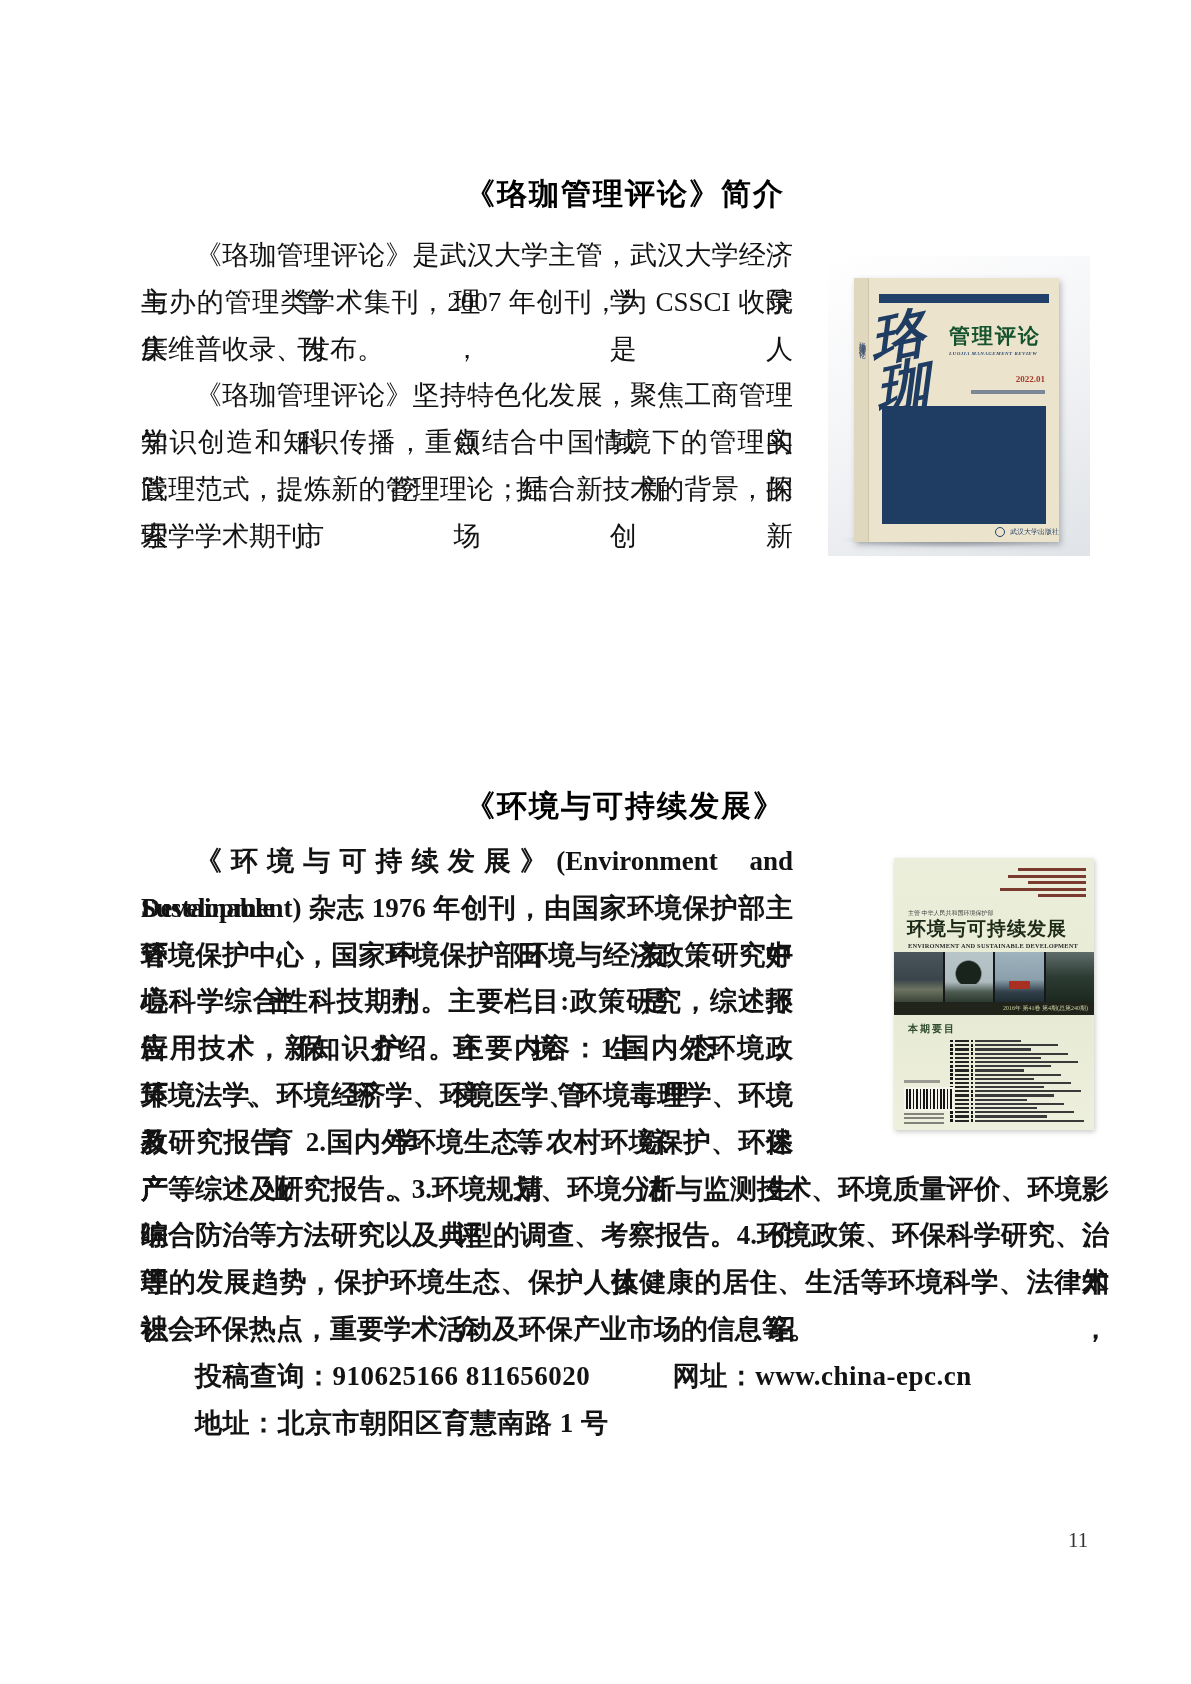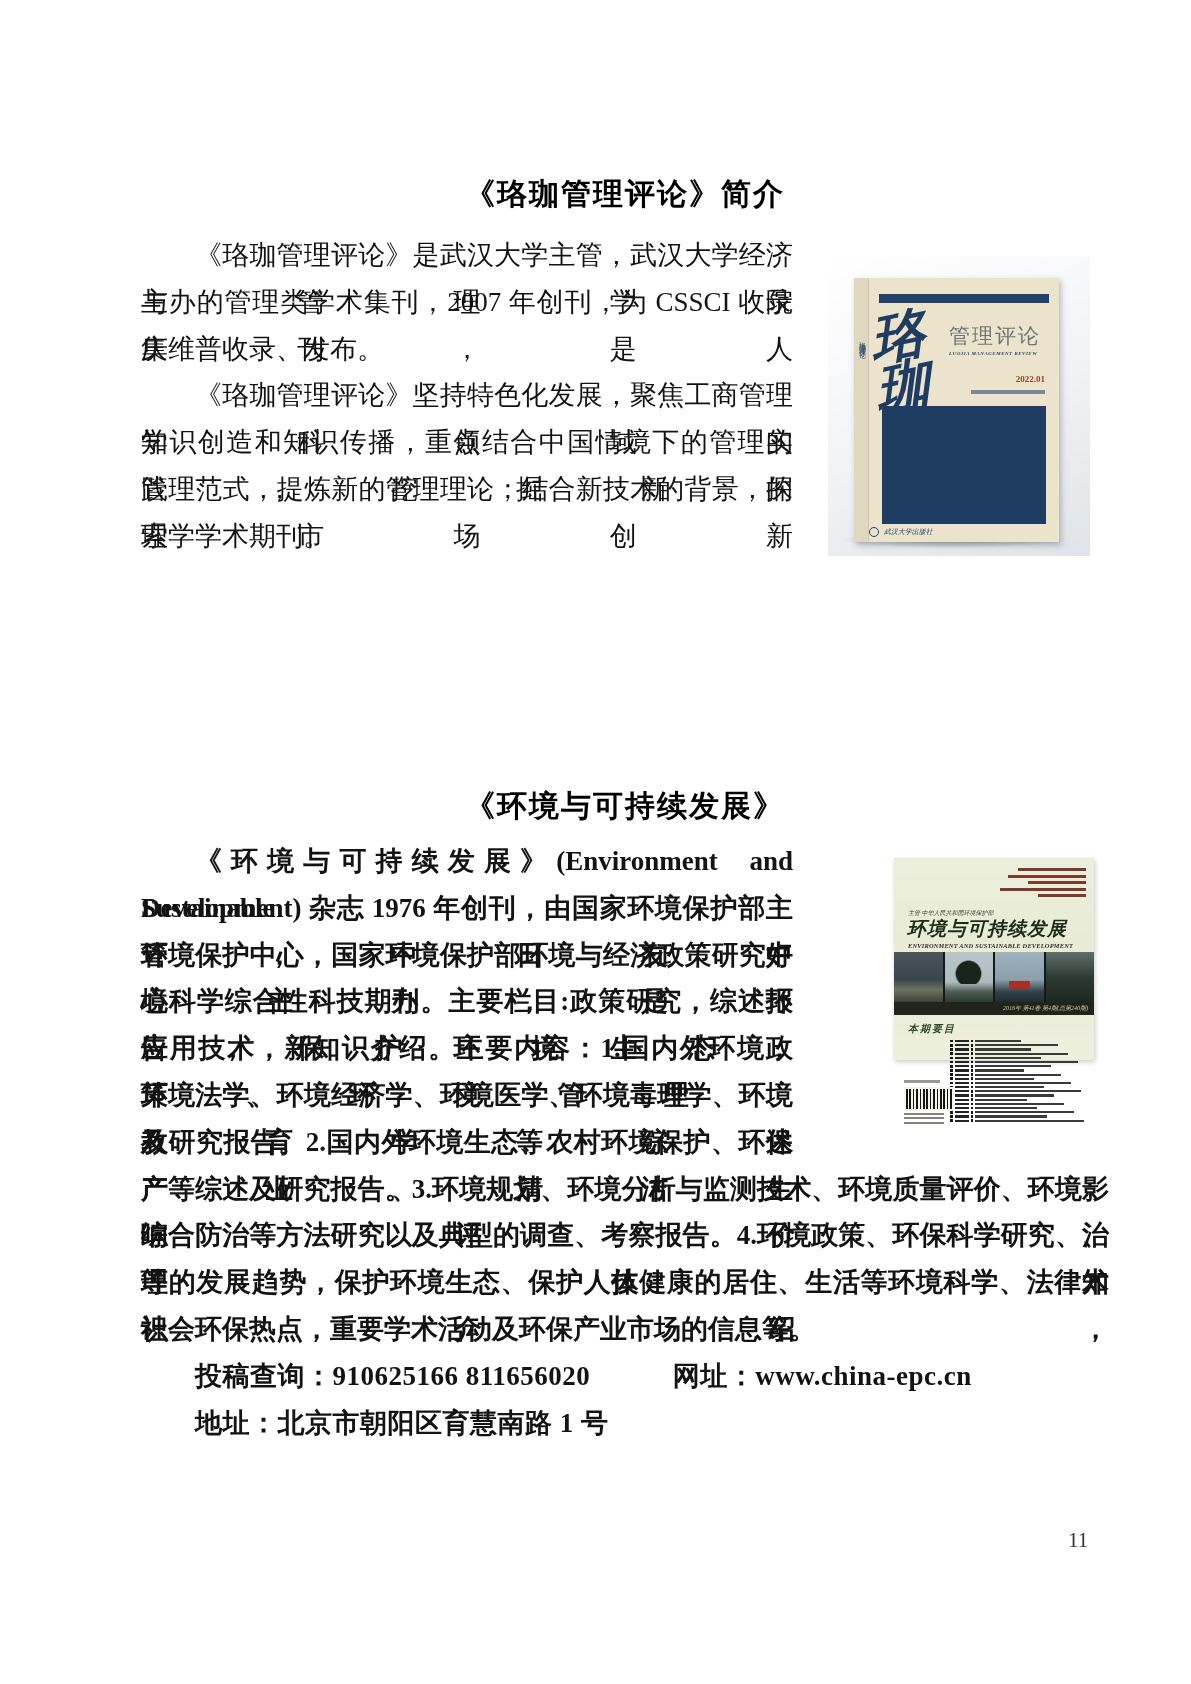--- a/index.html
+++ b/index.html
@@ -30,36 +30,36 @@
   .cover1 .book{position:absolute;left:26px;top:22px;width:205px;height:264px;display:flex;
           box-shadow:2px 3px 6px rgba(60,70,80,.35);}
   .cover1 .spine{width:14px;background:#e0d7bf;border-right:1px solid #cfc6ab;position:relative;}
   .spine-text{position:absolute;left:3px;top:58px;writing-mode:vertical-rl;font-size:7px;
           color:#30476b;letter-spacing:2px;}
   .cover1 .front{position:relative;flex:1;background:#ece3cc;}
   .c1-topbar{position:absolute;left:10px;right:10px;top:16px;height:9px;background:#21406a;
           box-shadow:inset 0 0 0 1px #21406a;}
   .c1-calli{position:absolute;left:4px;top:30px;width:92px;font-size:54px;line-height:50px;
           font-style:italic;font-weight:bold;color:#1f3c63;transform:rotate(-12deg) skewX(-6deg);}
-  .c1-title{position:absolute;left:80px;top:44px;font-size:21px;font-weight:normal;color:#737373;
+  .c1-title{position:absolute;left:80px;top:44px;font-size:21px;font-weight:bold;color:#14532d;
           letter-spacing:2px;white-space:nowrap;}
   .c1-sub{position:absolute;left:80px;top:73px;font-size:5px;font-weight:bold;color:#2a4a72;
           letter-spacing:.5px;white-space:nowrap;font-style:italic;}
   .c1-issue{position:absolute;right:14px;top:96px;font-size:9px;font-weight:bold;color:#a23a2c;}
   .c1-edline{position:absolute;right:14px;top:112px;width:74px;height:4px;background:#40567c;opacity:.65;}
   .c1-panel{position:absolute;left:13px;right:13px;top:128px;height:118px;background:#1f3d63;}
-  .c1-pub{position:absolute;left:0;right:0;bottom:5px;text-align:left;font-size:7px;color:#24406b;
-          white-space:nowrap;font-style:italic;}
+  .c1-pub{position:absolute;left:0;right:0;bottom:5px;text-align:right;font-size:7px;color:#24406b;
+          white-space:nowrap;}
   .pub-seal{display:inline-block;width:8px;height:8px;border:1px solid #24406b;border-radius:50%;
           vertical-align:middle;margin-right:3px;}
 
   
-  .cover2{position:absolute;left:866px;top:858px;width:200px;height:202px;
+  .cover2{position:absolute;left:866px;top:858px;width:200px;height:272px;
           background:linear-gradient(180deg,#ebeeda 0%,#e7ead4 60%,#eef0de 100%);
-          box-shadow:1px 2px 5px rgba(80,85,70,.3);font-style:italic;}
+          box-shadow:1px 2px 5px rgba(80,85,70,.3);}
   .mast{position:absolute;right:8px;top:10px;}
   .mast div{height:3px;background:#7a3b2e;margin-bottom:3.5px;margin-left:auto;}
   .c2-supervisor{position:absolute;left:14px;top:51px;font-size:6px;color:#3a3a3a;white-space:nowrap;}
   .c2-title{position:absolute;left:13px;top:58px;font-size:19px;font-weight:bold;color:#1d2a18;
           letter-spacing:1px;white-space:nowrap;}
   .c2-sub{position:absolute;left:14px;top:84px;font-size:6.4px;font-weight:bold;color:#2c2c2c;
           letter-spacing:.2px;white-space:nowrap;}
   .photo-strip{position:absolute;left:0;top:94px;width:200px;height:50px;display:flex;gap:2px;
           background:#15181b;}
   .photo{flex:1;position:relative;overflow:hidden;}

